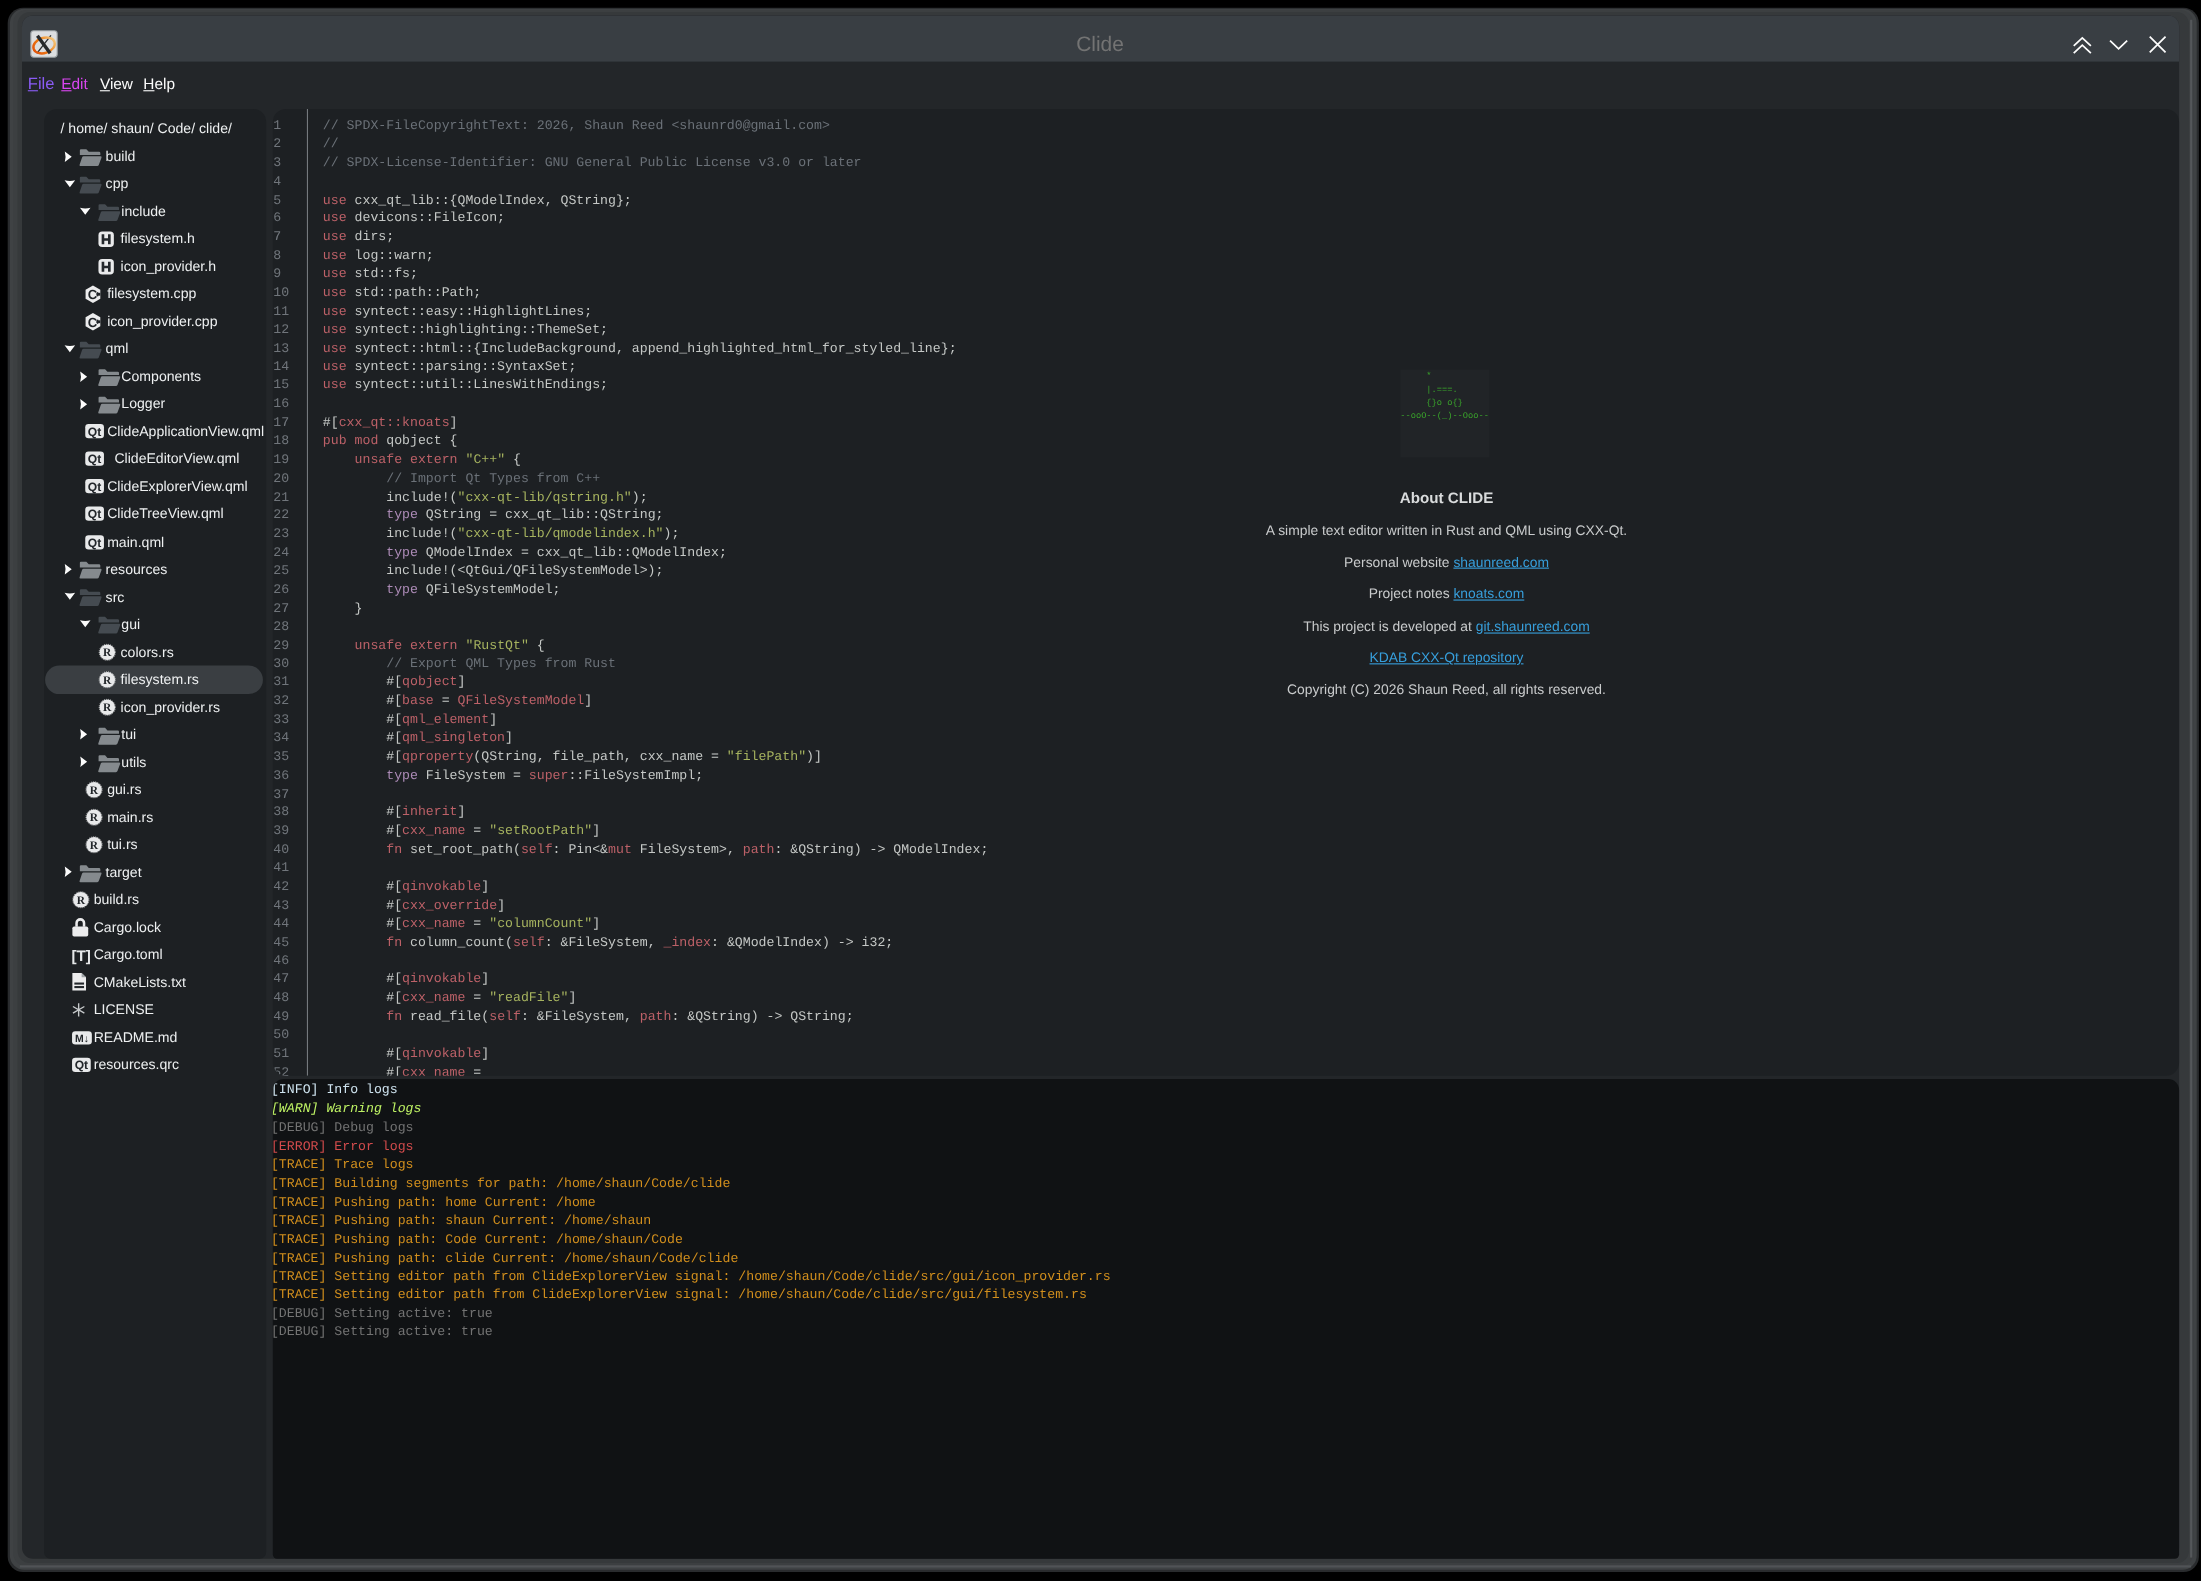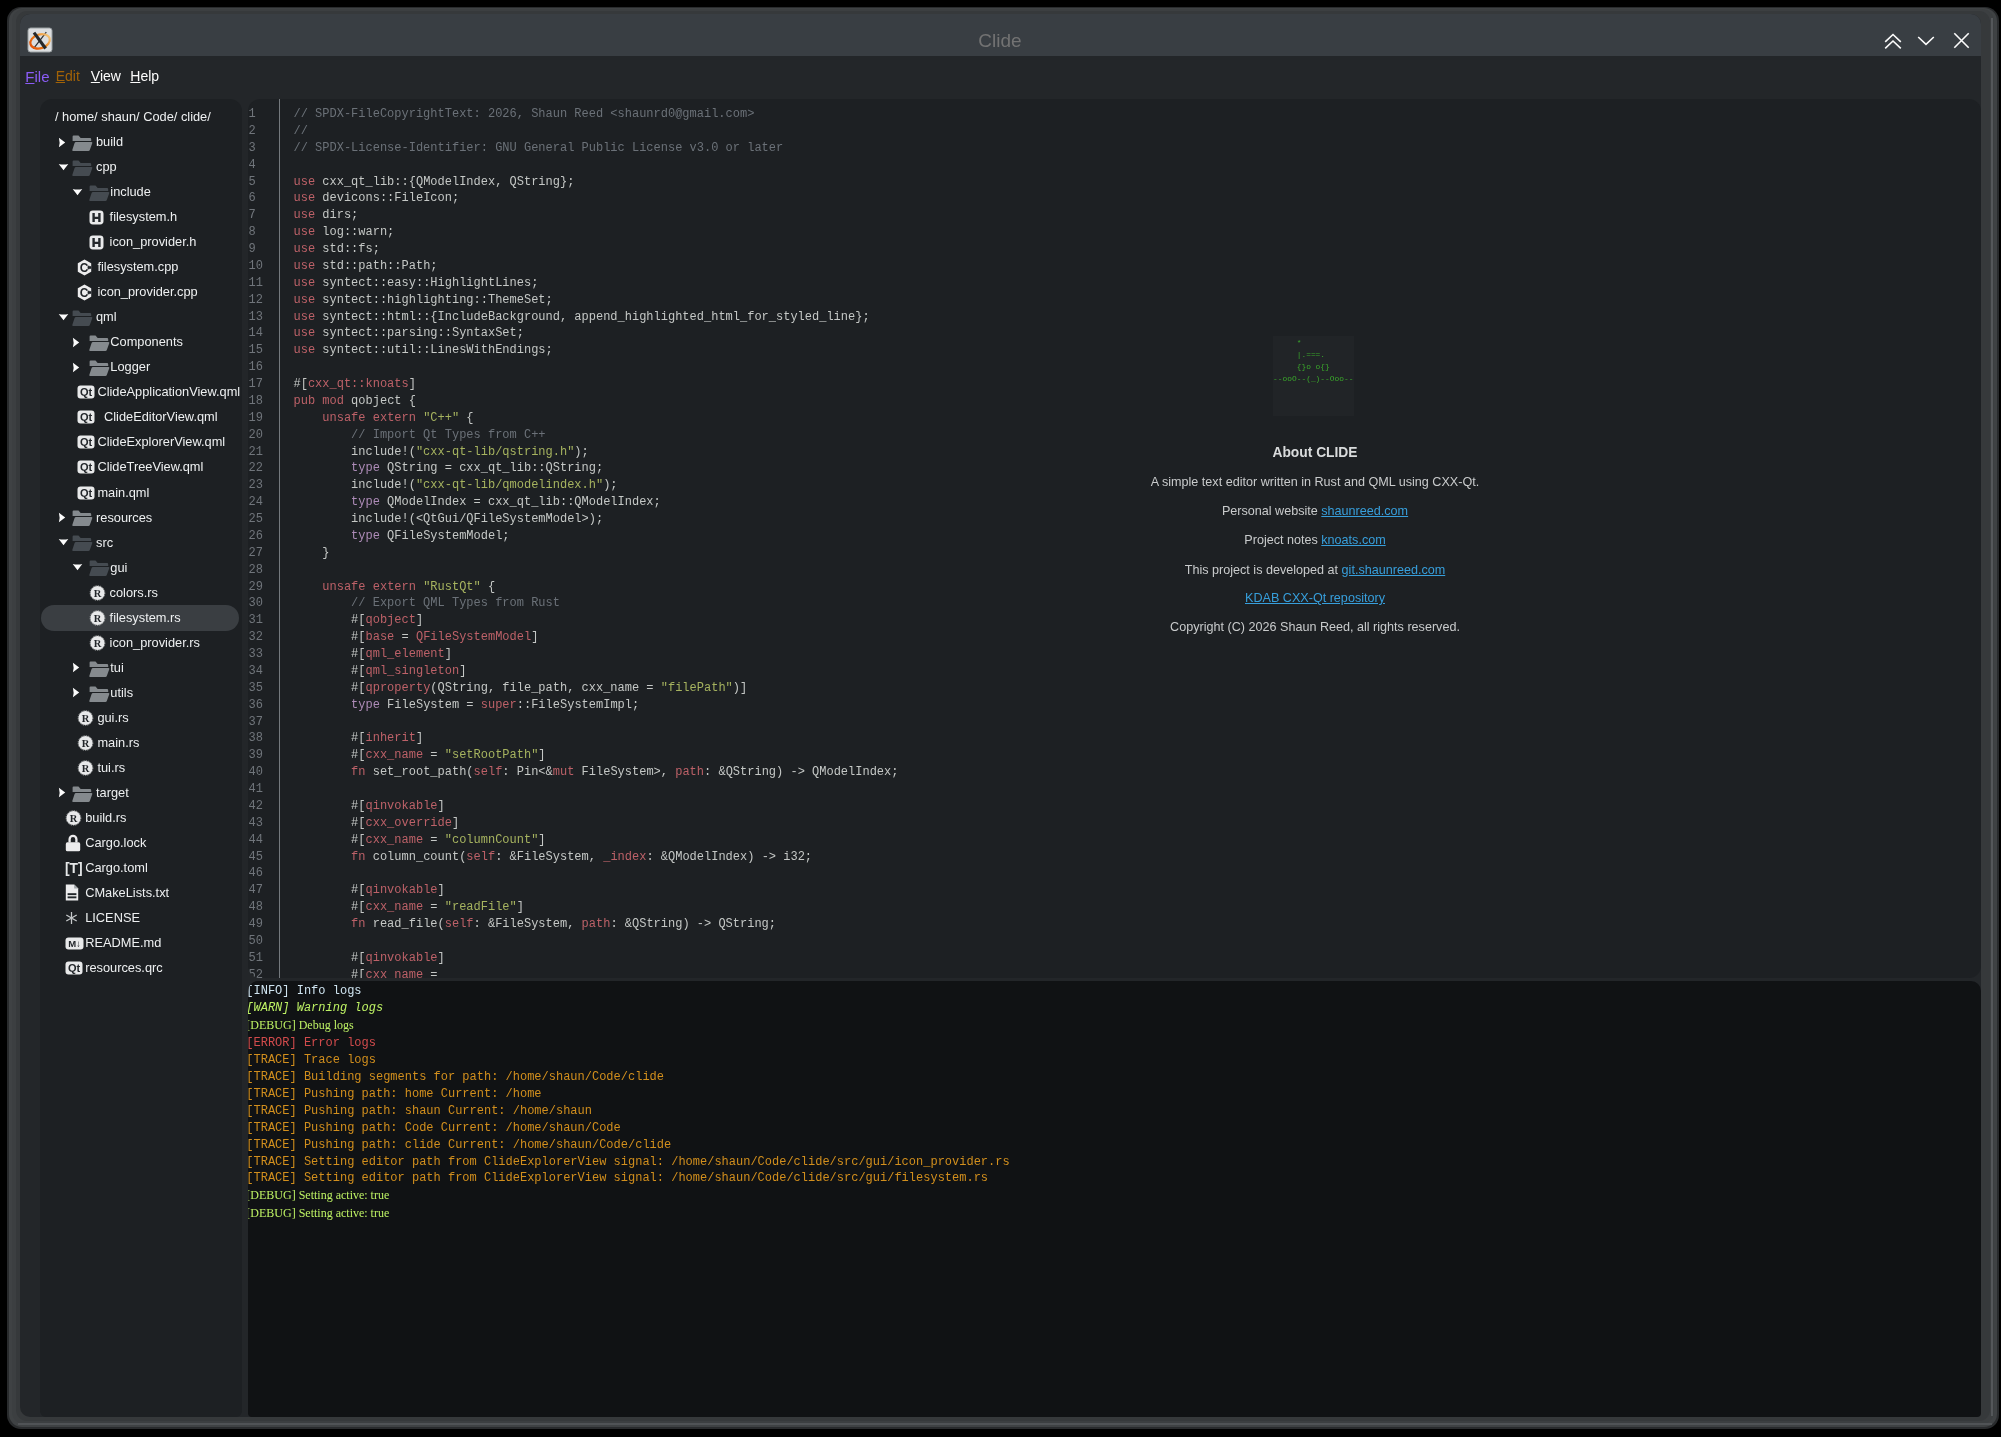--- a/index.html
+++ b/index.html
@@ -11,21 +11,21 @@
 .c { color:#6b7178; }
 .k { color:#bd6168; }
 .s { color:#a6b35f; }
 .t { color:#ae8cb8; }
 .lk { color:#379fdc; text-decoration:underline; }
 .ah { position:absolute; left:1115px; width:400px; text-align:center; font-size:13.8px; font-weight:bold; color:#d9dbdc; line-height:16px; }
 .ap { position:absolute; left:1115px; width:400px; text-align:center; font-size:12.6px; color:#c9cbcc; line-height:15px; }
 .art { font-size:7.9px; line-height:12.1px; color:#3aa62b; margin-top:1px; }
 .log .i { color:#cfe4f0; }
 .log .w { color:#bef264;font-style:italic; }
-.log .d2 { color:#bef264;font-family:Liberation Serif, serif; }
+.log .d2 { color:#737373; }
 .log .e { color:#d24b4c; }
 .log .t { color:#d28f1d; }
 </style></head>
 <body>
 
 <div class="abs" style="left:7px;top:7px;width:1992px;height:1422px;border-radius:14px;background:#292b2d"></div>
 <div class="abs" style="left:9px;top:8px;width:1988px;height:1419px;border-radius:13px;background:#3f4244"></div>
 <div class="abs" style="left:12px;top:9px;width:1982px;height:1415px;border-radius:12px;background:#3c3f41"></div>
 <div class="abs" style="left:1990.5px;top:18px;width:2.5px;height:1398px;background:#54575a"></div>
 <div class="abs" style="left:18px;top:1422.5px;width:1974px;height:2.5px;background:#505356"></div>
@@ -60,21 +60,21 @@
       <path d="M1.2 2 L9 9.4 L16.8 2" fill="none" stroke="#fcfcfc" stroke-width="1.6"></path>
     </svg>
   </div>
 <div class="abs" style="left:1952.5px;top:32px">
     <svg width="17" height="17" viewBox="0 0 17 17" style="">
       <path d="M1.3 1.3 L15.7 15.7 M15.7 1.3 L1.3 15.7" fill="none" stroke="#fcfcfc" stroke-width="1.6"></path>
     </svg>
   </div>
 
 <div class="abs" style="left:25.3px;top:67.7px;font-size:15px;line-height:17px;color:#8b5cf6"><u>F</u>ile</div>
-<div class="abs" style="left:55.7px;top:67.7px;font-size:14px;line-height:17px;color:#a16207"><u>E</u>dit</div>
+<div class="abs" style="left:55.7px;top:67.7px;font-size:14px;line-height:17px;color:#d946ef"><u>E</u>dit</div>
 <div class="abs" style="left:90.8px;top:67.7px;font-size:14px;line-height:17px;color:#fcfcfc"><u>V</u>iew</div>
 <div class="abs" style="left:130.3px;top:67.7px;font-size:14px;line-height:17px;color:#fcfcfc"><u>H</u>elp</div>
 
 <div class="abs" style="left:40px;top:99px;width:202px;height:1318px;border-radius:12px 12px 6px 6px;background:#1d2023;overflow:hidden">
 <div class="abs" style="left:-40px;top:-99px;width:2001px;height:1437px">
 <div class="tt" style="left:55px;top:108.0px">/ home/ shaun/ Code/ clide/</div>
 <div style="position:absolute;left:58px;top:136.5px">
         <svg width="8" height="11" viewBox="0 0 8 11" style="">
           <path d="M0.9 0.7 L7.2 5.5 L0.9 10.3 Q2.3 5.5 0.9 0.7 z" fill="#fcfcfc"></path>
         </svg>

